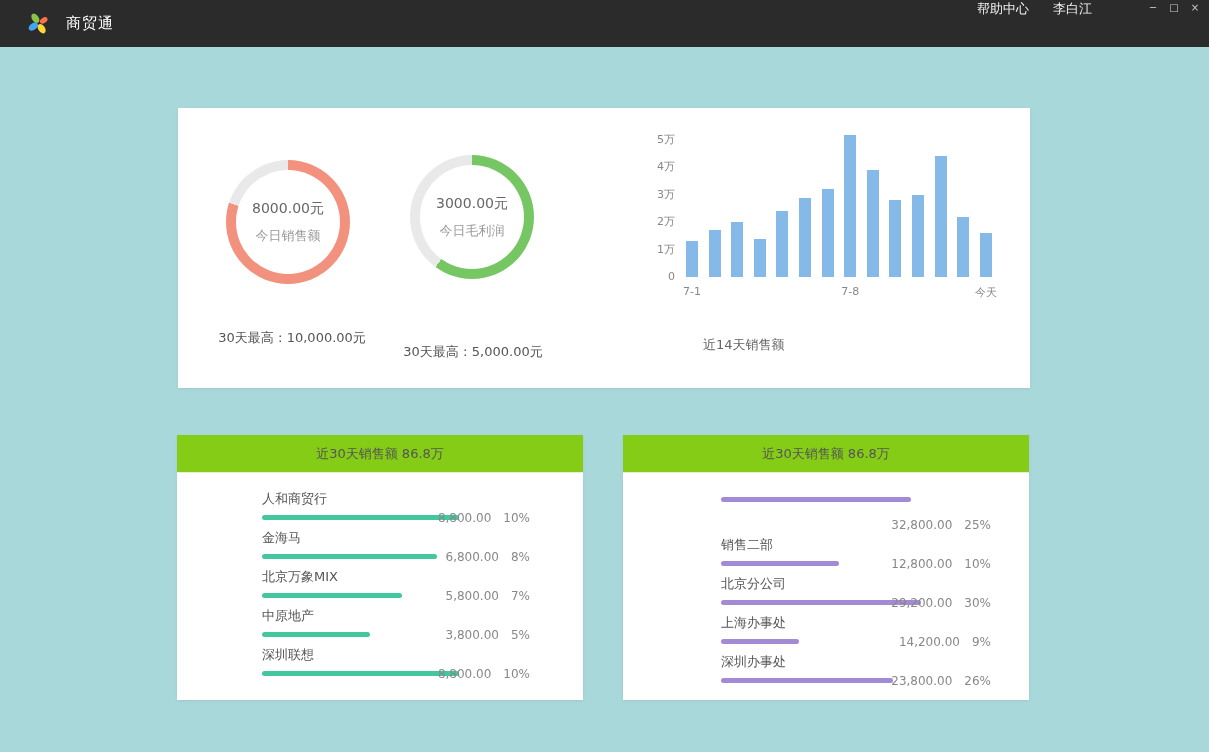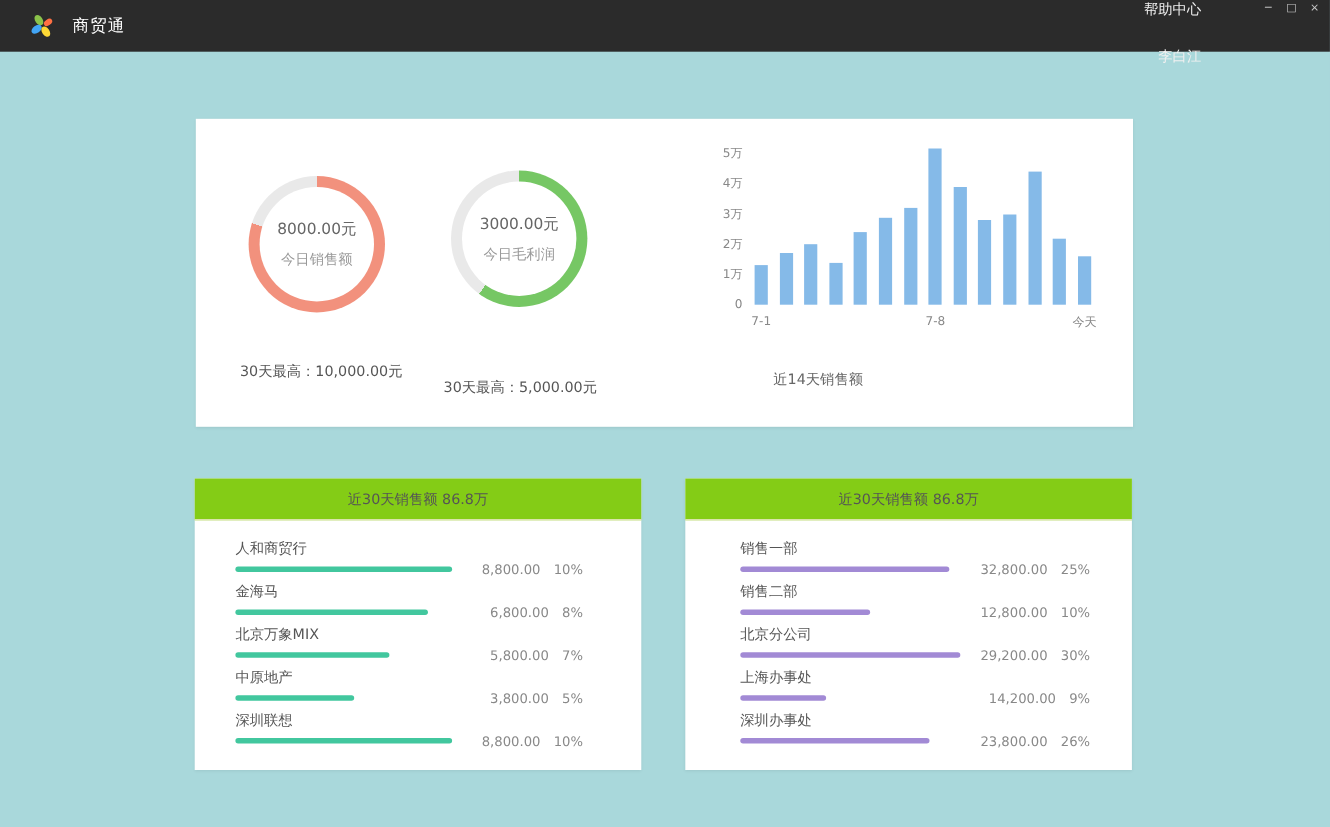--- a/index.html
+++ b/index.html
@@ -16,21 +16,21 @@
     position:absolute; top:0; left:0; width:1209px; height:47px;
     background:#2b2b2b;
   }
   .logo { position:absolute; left:26px; top:11px; width:25px; height:25px; }
   .app-title {
     position:absolute; left:66px; top:14px;
     color:#ffffff; font-size:15px; letter-spacing:1px;
   }
   .topbar-menu {
     position:absolute; right:117px; top:0; height:47px;
-    display:flex; align-items:flex-end; gap:24px;flex-direction:column;
+    display:flex; align-items:flex-start; gap:24px;
   }
   .topbar-menu span { color:#f0f0f0; font-size:13px; cursor:pointer; }
   .win-controls {
     position:absolute; top:2px; right:8px;
     display:flex; gap:9px;
   }
   .win-controls span {
     color:#c9c9c9; font-size:10px; width:12px; text-align:center; cursor:pointer;
     line-height:12px;
   }
@@ -86,21 +86,21 @@
     position:absolute; width:406px; height:265px; background:#ffffff;
     box-shadow:0 1px 3px rgba(0,0,0,.08);
   }
   #card-customers   { left:177px; top:435px; }
   #card-departments { left:623px; top:435px; }
   .card-header {
     height:38px; background:#84cc16; border-bottom:1px solid #f0ead0;
     display:flex; align-items:center; justify-content:center;
     font-size:13px; color:#555;
   }
-  .card-body { position:relative; padding-top:17px; }
+  .card-body { position:relative; padding-top:17px;padding-left:48px; }
   .list-item { position:relative; height:39px; }
   #card-customers   .list-item { padding-left:37px; }
   #card-departments .list-item { padding-left:50px; }
   .item-name { font-size:13px; color:#555; }
   .item-bar  { height:5px; border-radius:3px; margin-top:7px; }
   .item-value {
     position:absolute; bottom:4px;
     font-size:12px; color:#888;
   }
   #card-customers   .item-value { right:53px; }
@@ -211,21 +211,20 @@
         <div class="item-bar" style="width: 197px; background: rgb(66, 199, 158);"></div>
         <div class="item-value"><span>8,800.00</span><span>10%</span></div>
       </div>
     </div>
 </div>
 
 <div class="card-list" id="card-departments">
   <div class="card-header">近30天销售额 86.8万</div>
   <div class="card-body">
       <div class="list-item">
-        <div class="item-name">销售一部</div>
         <div class="item-bar" style="width: 190px; background: rgb(162, 138, 213);"></div>
         <div class="item-value"><span>32,800.00</span><span>25%</span></div>
       </div>
       <div class="list-item">
         <div class="item-name">销售二部</div>
         <div class="item-bar" style="width: 118px; background: rgb(162, 138, 213);"></div>
         <div class="item-value"><span>12,800.00</span><span>10%</span></div>
       </div>
       <div class="list-item">
         <div class="item-name">北京分公司</div>

